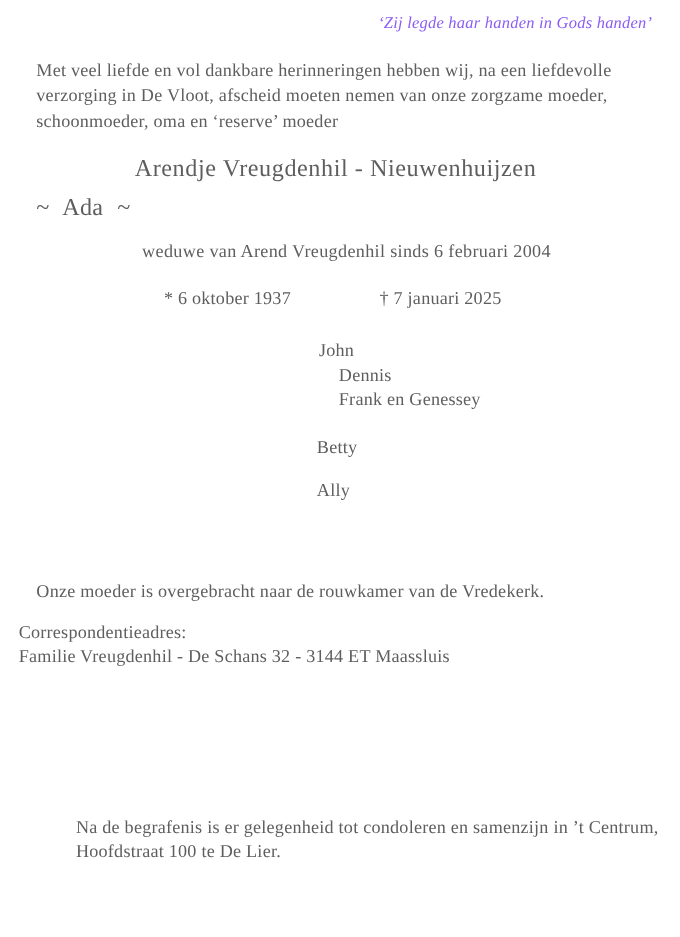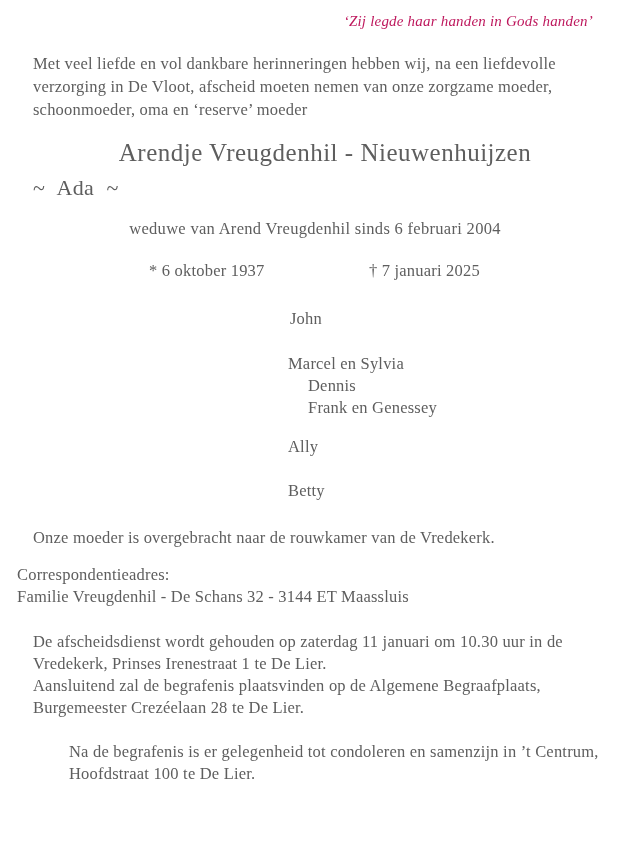--- a/index.html
+++ b/index.html
@@ -20,36 +20,36 @@
     overflow: hidden;
   }
   .pre { white-space: pre-line; }
 
   .quote {
     position: absolute;
     top: 10px;
     right: 25px;
     font-style: italic;
     font-size: 15px;
-    color: #be185d;
+    color: #8b5cf6;
   }
   .intro {
     position: absolute;
     top: 52px;
     left: 33px;
     width: 565px;
     line-height: 23px;
   }
   .name {
     position: absolute;
     top: 140px;
-    left: 43px;
+    left: 23px;
     width: 564px;
     text-align: center;
-    font-size: 25px;
+    font-size: 22px;
     line-height: 26px;
     letter-spacing: 0.5px;
   }
   .nickname {
     position: absolute;
     top: 176px;
     left: 33px;
     width: 564px;
     font-size: 22px;
     line-height: 24px;
@@ -64,21 +64,21 @@
     letter-spacing: 0.3px;
   }
   .dates {
     position: absolute;
     top: 260px;
     left: 33px;
     width: 564px;
     height: 22px;
   }
   .dates .birth { position: absolute; left: 116px; top: 0; }
-  .dates .death { position: absolute; left: 336px; top: 0; }
+  .dates .death { position: absolute; left: 312px; top: 0; }
 
   .family {
     position: absolute;
     top: 308px;
     left: 288px;
   }
   .family .fam { line-height: 22px; }
   .family .indent { margin-left: 20px; }
   .family .gap-lg { margin-top: 23px; }
   .family .gap-md { margin-top: 22px; }
@@ -134,36 +134,31 @@
 
   <div class="widow">weduwe van Arend Vreugdenhil sinds 6 februari 2004</div>
 
   <div class="dates">
     <span class="birth">*  6 oktober 1937</span>
     <span class="death">† 7 januari 2025</span>
   </div>
 
   <div class="family">
     <div class="fam john">John</div>
-    <div class="fam gap-lg">Marcel en Sylvia</div>
     <div class="fam indent">Dennis</div>
     <div class="fam indent">Frank en Genessey</div>
+    <div class="fam gap-md">Betty</div>
     <div class="fam gap-sm">Ally</div>
-    <div class="fam gap-md">Betty</div>
   </div>
 
   <div class="mortuary">Onze moeder is overgebracht naar de rouwkamer van de Vredekerk.</div>
 
   <div class="correspondence">
     <div>Correspondentieadres:</div>
     <div>Familie Vreugdenhil - De Schans 32 - 3144 ET Maassluis</div>
   </div>
 
-  <div class="service pre">De afscheidsdienst wordt gehouden op zaterdag 11 januari om 10.30 uur in de
-Vredekerk, Prinses Irenestraat 1 te De Lier.
-Aansluitend zal de begrafenis plaatsvinden op de Algemene Begraafplaats,
-Burgemeester Crezéelaan 28 te De Lier.</div>
 
   <div class="condolence pre">Na de begrafenis is er gelegenheid tot condoleren en samenzijn in ’t Centrum,
 Hoofdstraat 100 te De Lier.</div>
 
 
 </div>
 
 </body></html>

